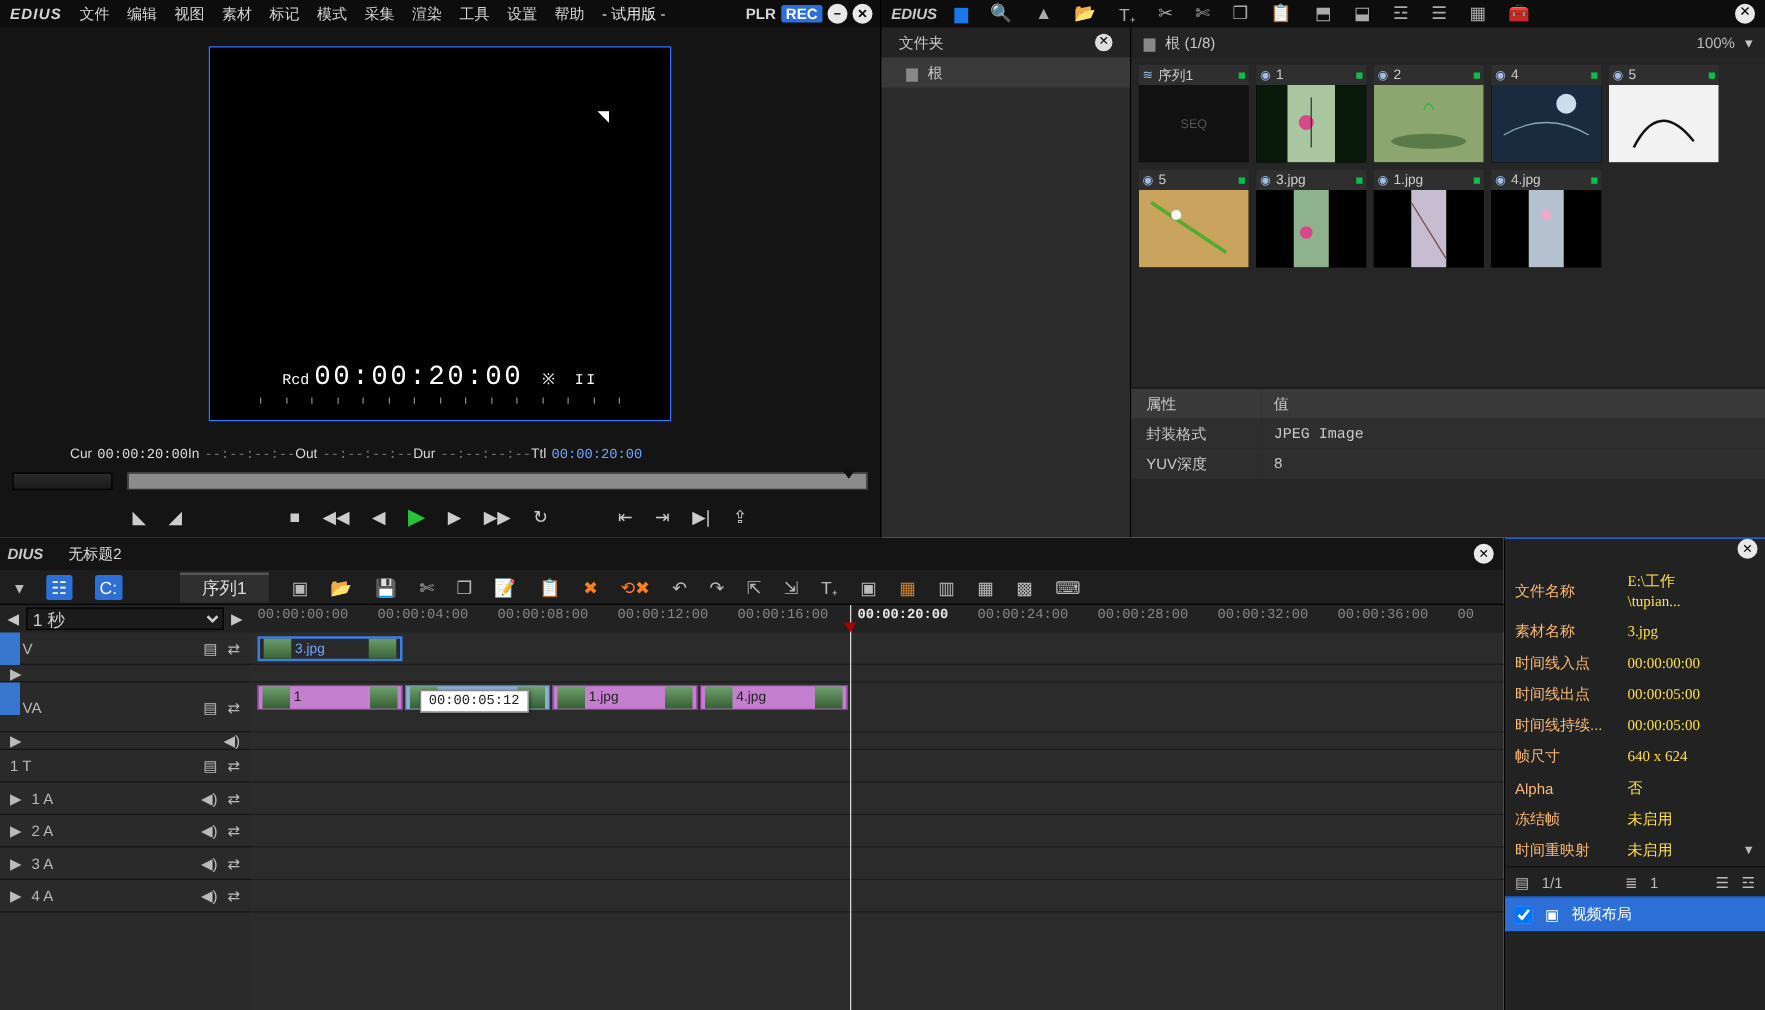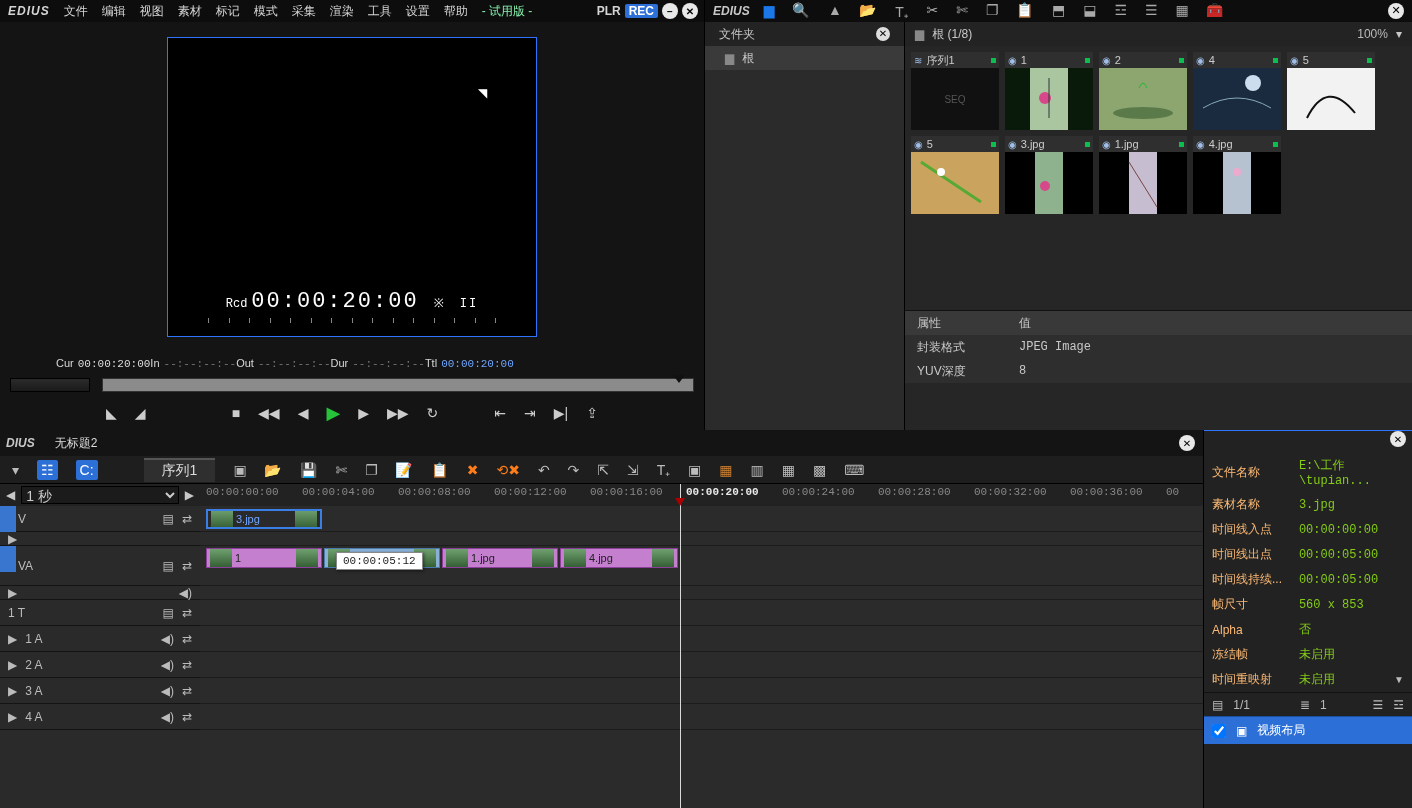--- a/index.html
+++ b/index.html
@@ -95,21 +95,21 @@
   .clip-box { position: absolute; top: 3px; height: 20px; background: #c47fcf; border: 1px solid #8d3e9b; display: flex; align-items: center; font-size: 11px; color: #222; overflow: hidden; }
   .clip-box .th { width: 22px; height: 18px; background: linear-gradient(#6fa06f,#355f35); margin: 0 3px; }
   .clip-box.top2v { border: 2px solid #3b7fe6; background: #2a2a2a; color: #6fa6ff; }
   .tooltip { position: absolute; background: #fff; color: #222; font-size: 11px; padding: 2px 6px; border: 1px solid #888; box-shadow: 1px 1px 3px rgba(0,0,0,0.5); font-family: "Courier New", monospace; }
   
   .info-panel { flex: 1; background: #222; display: flex; flex-direction: column; border-top: 1px solid #2e74ff; }
   .info-panel .hdr { height: 22px; display: flex; justify-content: flex-end; padding: 0 6px; }
   .info-panel table { width: 100%; border-collapse: collapse; font-size: 12px; }
   .info-panel td { padding: 4px 8px; color: #fdba74; }
   .info-panel td.k { width: 90px; }
-  .info-panel td.v { color: #84cc16; font-family: Liberation Mono, monospace; }
+  .info-panel td.v { color: #fde047; font-family: Liberation Serif, serif; }
   .info-panel .tri { color:#bbb; font-size:10px; }
   .layout-row { height: 28px; background: #2b6fd7; display: flex; align-items: center; gap: 10px; padding: 0 8px; color: #fff; border-top: 1px solid #1b4fa0; }
   .layout-row input[type=checkbox]{ width:14px; height:14px; }
   .nav-strip { height: 24px; display: flex; align-items: center; gap: 10px; padding: 0 8px; color: #bbb; border-top: 1px solid #111; }
 </style>
 </head>
 <body>
 
 <div class="top">
 
@@ -120,21 +120,21 @@
       <span>编辑</span>
       <span>视图</span>
       <span>素材</span>
       <span>标记</span>
       <span>模式</span>
       <span>采集</span>
       <span>渲染</span>
       <span>工具</span>
       <span>设置</span>
       <span>帮助</span>
-      <span style="color:#86efac;">- 试用版 -</span>
+      <span style="color:#e5e5e5;">- 试用版 -</span>
       <span class="plr">
         <span>PLR</span>
         <span class="rec-tag">REC</span>
         <span class="circle-btn">−</span>
         <span class="circle-btn">✕</span>
       </span>
     </div>
     <div class="preview-stage">
       <div class="preview-box">
         <span class="cursor-arrow">◥</span>
@@ -543,21 +543,21 @@
       <tr>
             <td class="k">时间线出点</td>
             <td class="v">00:00:05:00</td>
           </tr>
       <tr>
             <td class="k">时间线持续...</td>
             <td class="v">00:00:05:00</td>
           </tr>
       <tr>
             <td class="k">帧尺寸</td>
-            <td class="v">560 x 853</td>
+            <td class="v">640 x 624</td>
           </tr>
       <tr>
             <td class="k">Alpha</td>
             <td class="v">否</td>
           </tr>
       <tr>
             <td class="k">冻结帧</td>
             <td class="v">未启用</td>
           </tr>
       <tr>

